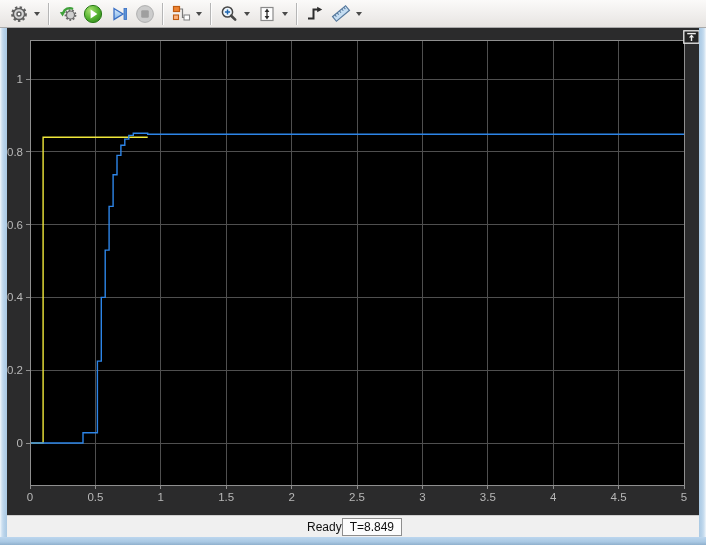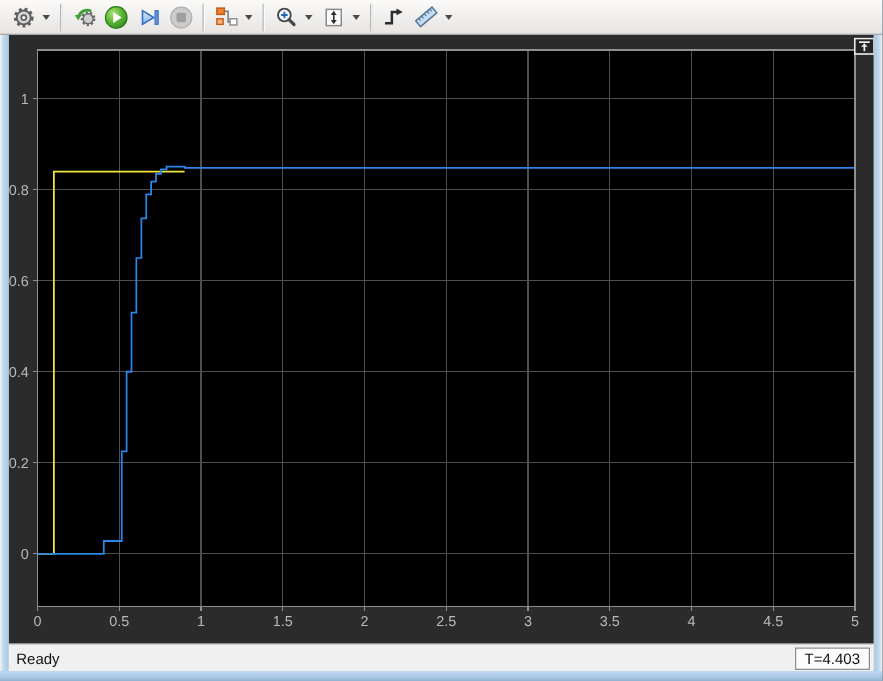--- a/index.html
+++ b/index.html
@@ -20,21 +20,21 @@
   #frame-left{position:absolute;left:0;top:28px;width:7px;height:509px;
     background:linear-gradient(to right,#f2f7fb 0,#cbdff0 2px,#b9d3ea 4px,#aac9e3 100%);}
   #frame-right{position:absolute;right:0;top:28px;width:7px;height:509px;
     background:linear-gradient(to left,#f2f7fb 0,#cbdff0 2px,#b9d3ea 4px,#aac9e3 100%);}
   #frame-bottom{position:absolute;left:0;bottom:0;width:706px;height:8px;
     background:linear-gradient(#bcd6ee,#a9c8e3 60%,#8fb0cd);}
 
   
   #statusbar{position:absolute;left:7px;bottom:8px;width:692px;height:22px;background:#f0f0f0;
     border-top:1px solid #cfcfcf;box-sizing:border-box;display:flex;align-items:center;
-    justify-content:space-between;padding:0 3px 0 6px;font-size:12px;color:#111;}
+    justify-content:center;padding:0 3px 0 6px;font-size:12px;color:#111;}
   #time-box{border:1px solid #8e8e8e;background:#fcfcfc;padding:1px 7px;font-size:12px;}
 
   #dock-btn{position:absolute;left:676px;top:2px;width:17px;height:14px;cursor:default;}
 
   svg{display:block;}
 </style>
 </head>
 <body>
 
 <div id="window">
@@ -234,17 +234,17 @@
         </svg>
       </span>
     </div>
   </div>
 
   <div id="frame-left"></div>
   <div id="frame-right"></div>
 
   <div id="statusbar">
     <span id="status-text">Ready</span>
-    <span id="time-box">T=4.403</span>
+    <span id="time-box">T=8.849</span>
   </div>
 
   <div id="frame-bottom"></div>
 </div>
 
 </body></html>

